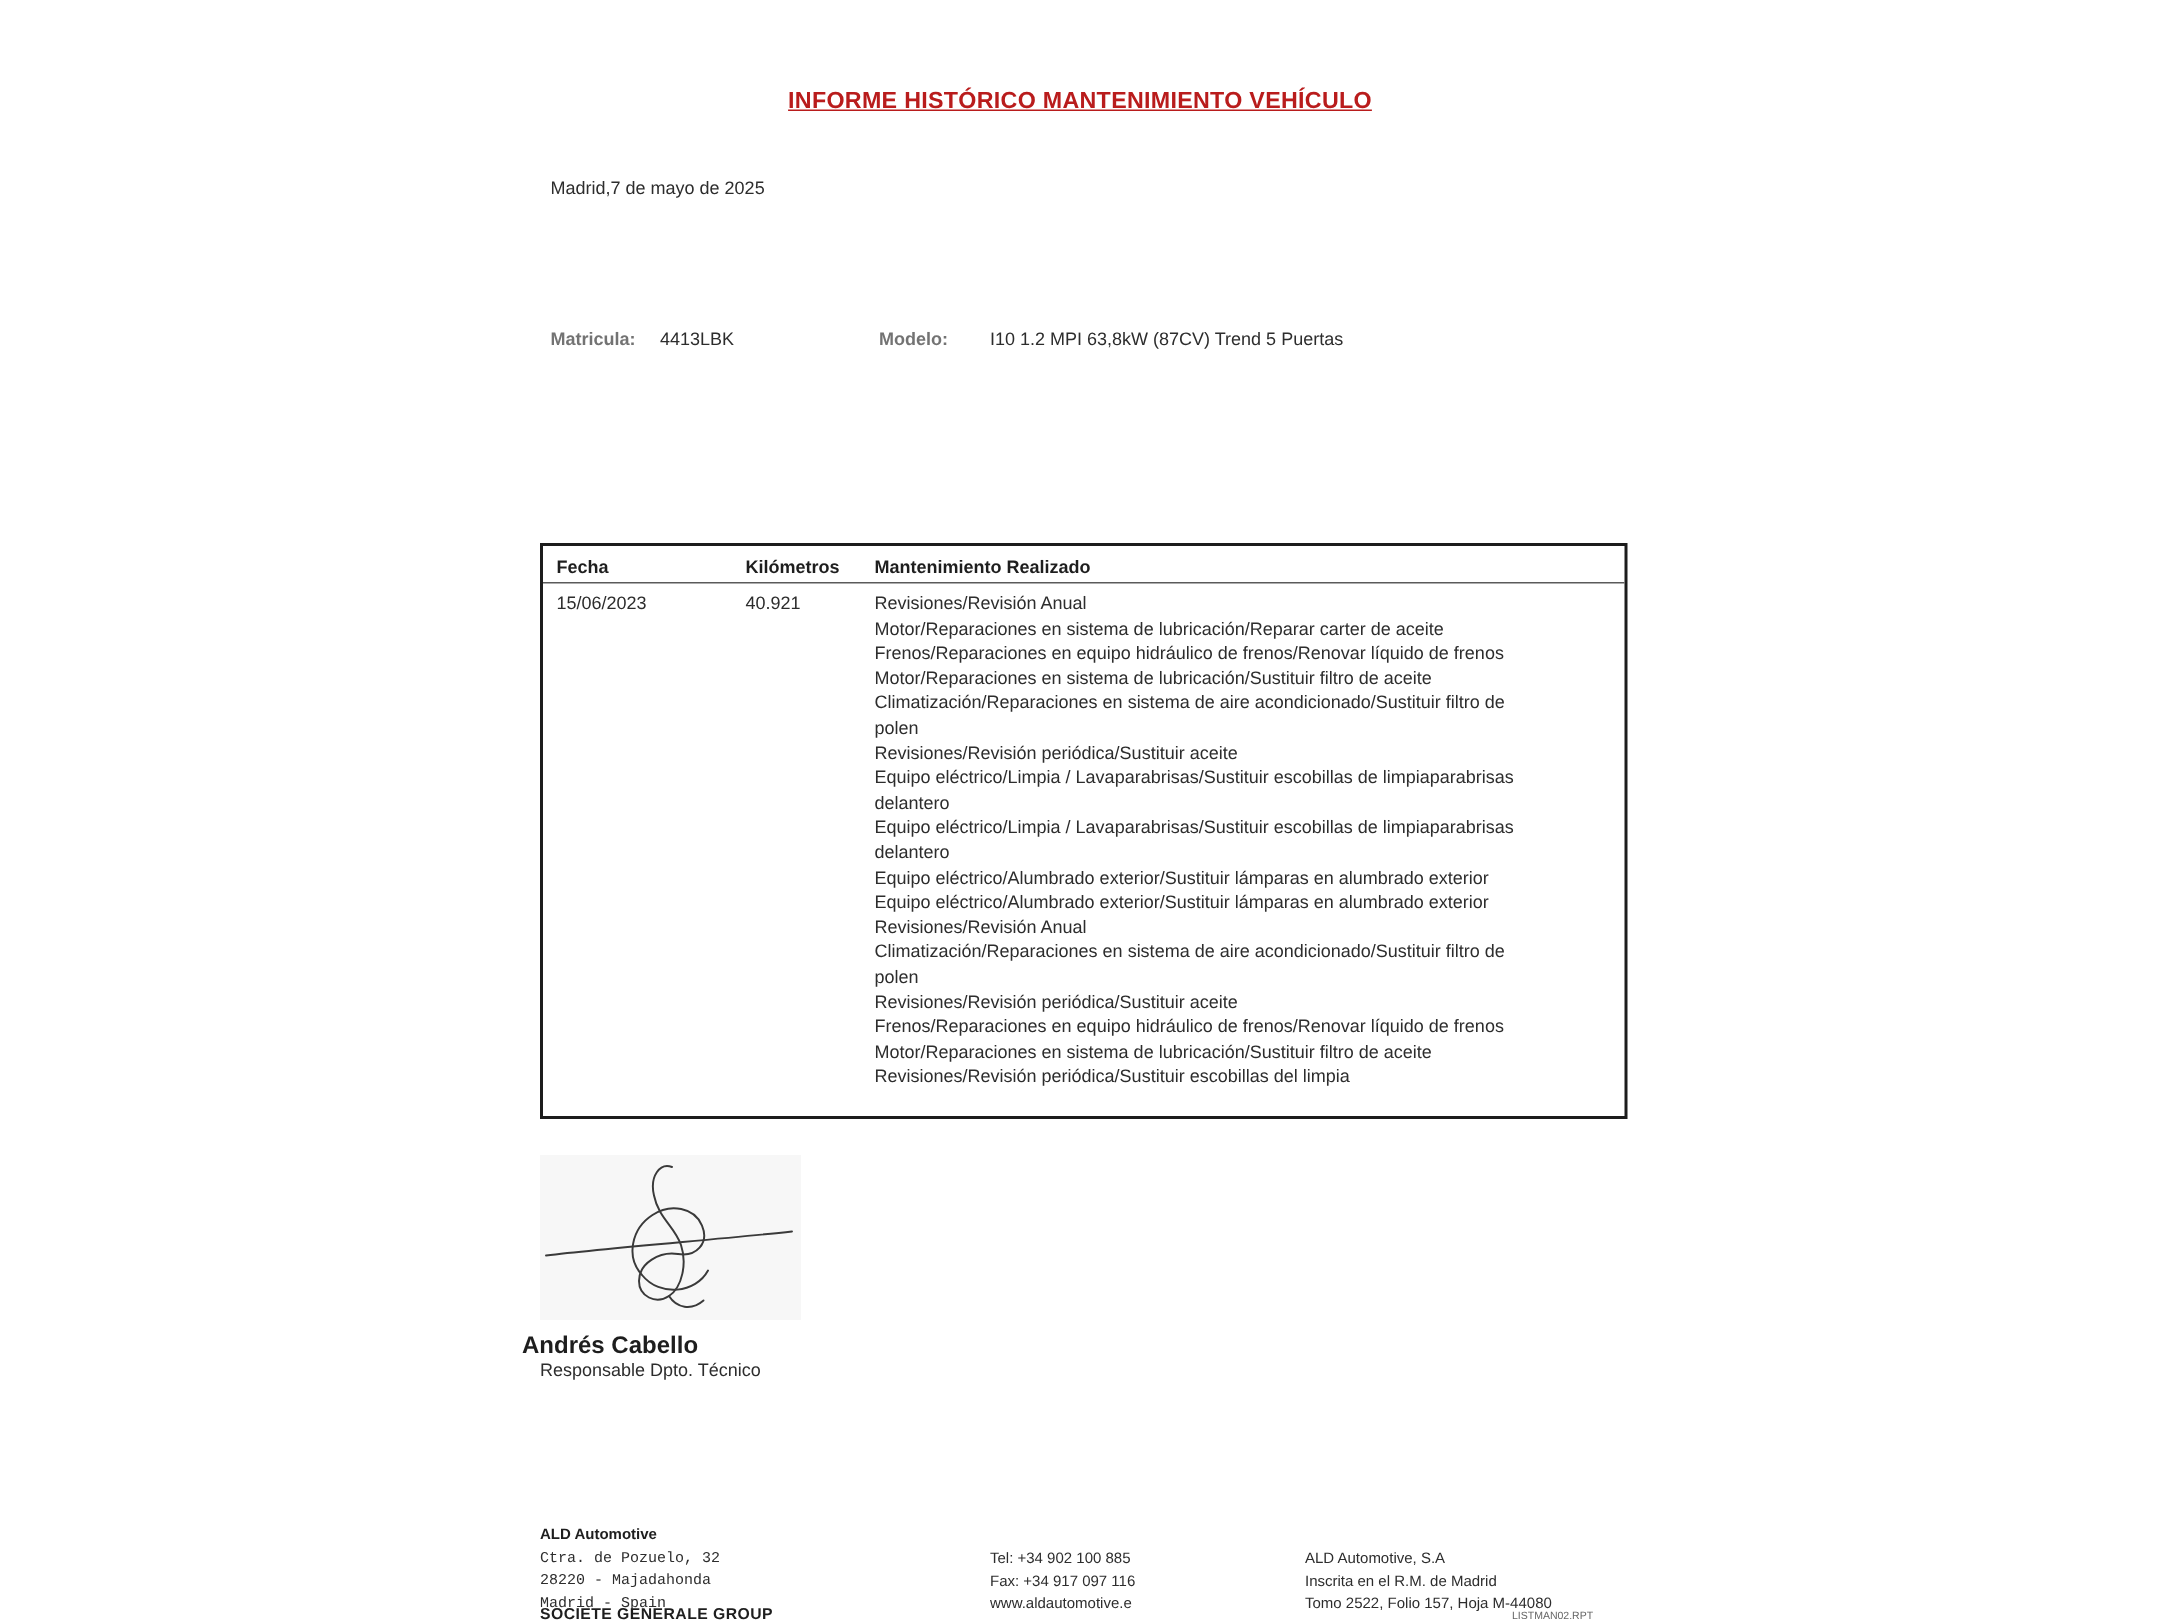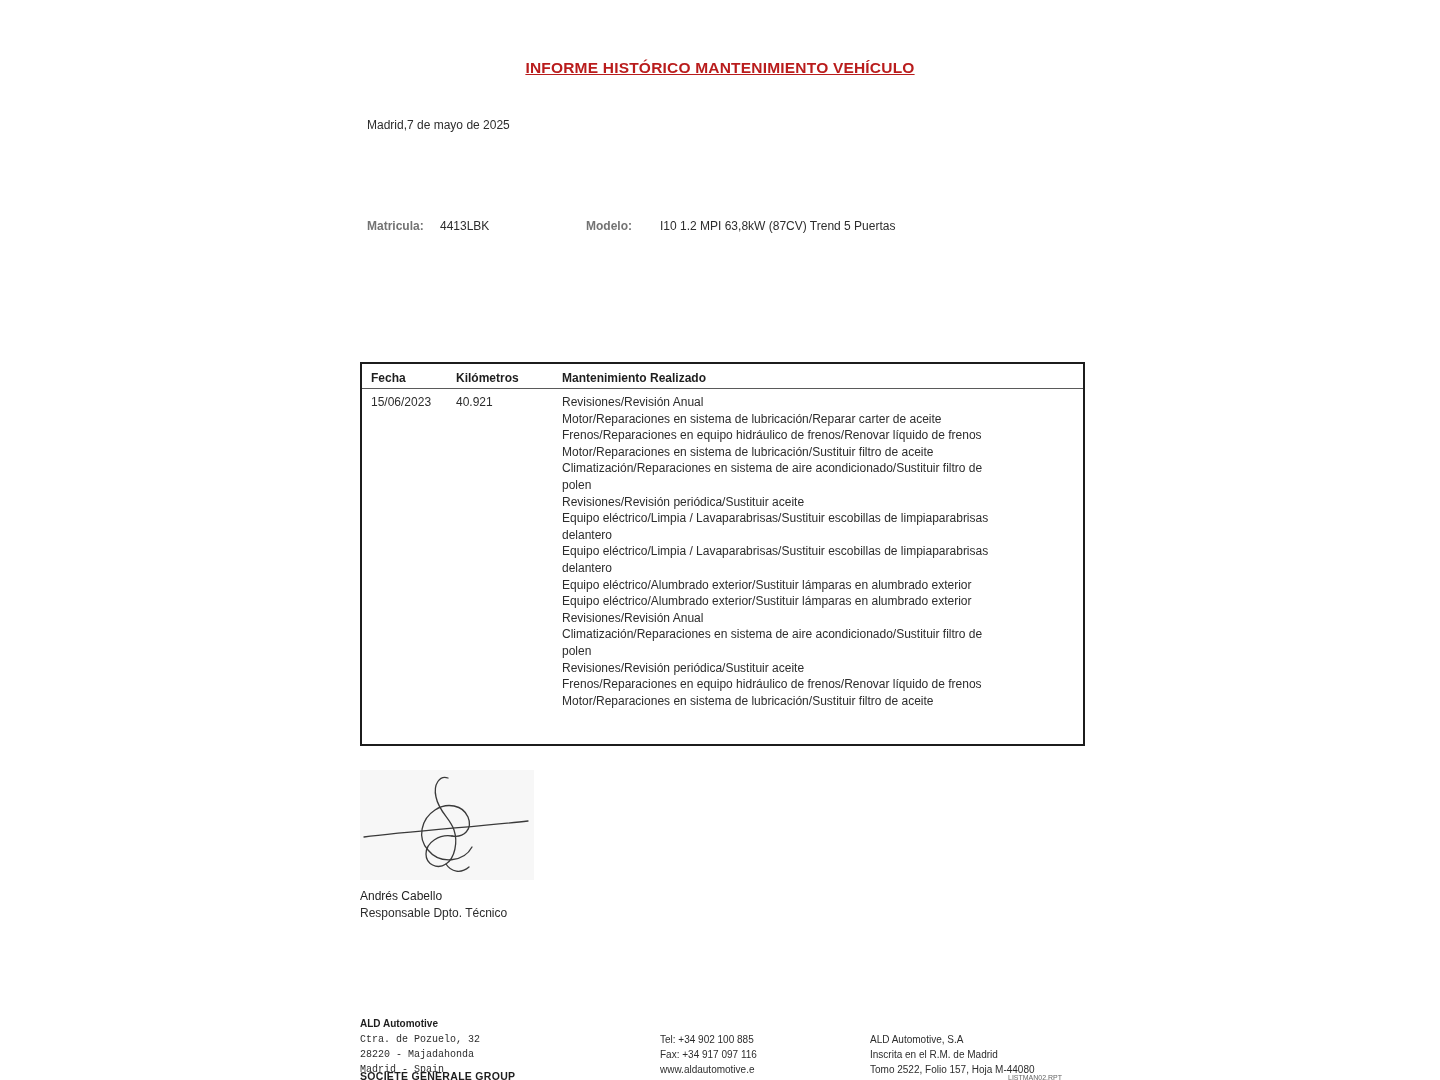--- a/index.html
+++ b/index.html
@@ -42,33 +42,33 @@
     padding: 7px 8px 3px 9px;
     font-weight: bold;
     color: #1e1e1e;
     border-bottom: 1px solid #5a5a5a;
   }
   .tbody {
     display: flex;
     padding: 5px 8px 0 9px;
   }
   .col-fecha { width: 85px; flex: 0 0 85px; }
-  .col-km    { width: 86px; flex: 0 0 86px; }
-  .col-maint { width: 450px; flex: 0 0 450px; margin-left: 20px; }
+  .col-km    { width: 86px; flex: 0 0 86px; margin-left: 41px; }
+  .col-maint { width: 450px; flex: 0 0 450px; }
   .tbody .col-fecha, .tbody .col-km { line-height: 16.6px; }
   .maint-item { line-height: 16.6px; }
 
   .signature-box {
     top: 770px; left: 360px;
     width: 174px; height: 110px;
     background: #f7f7f7;
   }
   .signature-box svg { width: 100%; height: 100%; display: block; }
 
-  .sig-name { top: 889px; left: 360px; font-size: 12px; font-weight: normal; color: #1e1e1e; }
+  .sig-name { top: 889px; left: 348px; font-size: 16px; font-weight: bold; color: #1e1e1e; }
   .sig-role { top: 906px; left: 360px; font-size: 12px; }
 
   .footer-company { top: 1018px; left: 360px; font-size: 10px; font-weight: bold; color: #1e1e1e; }
   .footer-address { top: 1032px; left: 360px; font-size: 10px; font-family: Liberation Mono, monospace; }
   .footer-contact { top: 1032px; left: 660px; font-size: 10px; }
   .footer-legal   { top: 1032px; left: 870px; font-size: 10px; }
   .footer-line    { line-height: 15px; }
   .footer-group   { top: 1070px; left: 360px; font-size: 10.5px; font-weight: bold; letter-spacing: 0.3px; color: #1e1e1e; }
   .report-ref     { top: 1074px; left: 1008px; font-size: 7px; color: #666; }
 </style>
@@ -102,20 +102,21 @@
         <div class="maint-item">Revisiones/Revisión periódica/Sustituir aceite</div>
         <div class="maint-item">Equipo eléctrico/Limpia / Lavaparabrisas/Sustituir escobillas de limpiaparabrisas delantero</div>
         <div class="maint-item">Equipo eléctrico/Limpia / Lavaparabrisas/Sustituir escobillas de limpiaparabrisas delantero</div>
         <div class="maint-item">Equipo eléctrico/Alumbrado exterior/Sustituir lámparas en alumbrado exterior</div>
         <div class="maint-item">Equipo eléctrico/Alumbrado exterior/Sustituir lámparas en alumbrado exterior</div>
         <div class="maint-item">Revisiones/Revisión Anual</div>
         <div class="maint-item">Climatización/Reparaciones en sistema de aire acondicionado/Sustituir filtro de polen</div>
         <div class="maint-item">Revisiones/Revisión periódica/Sustituir aceite</div>
         <div class="maint-item">Frenos/Reparaciones en equipo hidráulico de frenos/Renovar líquido de frenos</div>
         <div class="maint-item">Motor/Reparaciones en sistema de lubricación/Sustituir filtro de aceite</div>
+        <div class="maint-item">Revisiones/Revisión periódica/Sustituir escobillas del limpia</div>
       </div>
   </div>
 </div>
 
 <div class="abs signature-box">
   <svg viewBox="0 0 174 110">
     <g stroke="#3a3a3a" fill="none" stroke-width="1.3" stroke-linecap="round">
       <path d="M88,8 C80,5 73,14 76,27 C79,42 90,48 94,60 C98,72 95,88 86,94 C77,100 66,94 66,84 C66,72 80,64 92,66"></path>
       <path d="M92,66 C104,68 113,59 108,47 C103,35 87,32 75,40 C61,49 57,68 68,80 C80,95 104,92 112,77"></path>
       <path d="M4,67 C44,62 122,56 168,51"></path>

